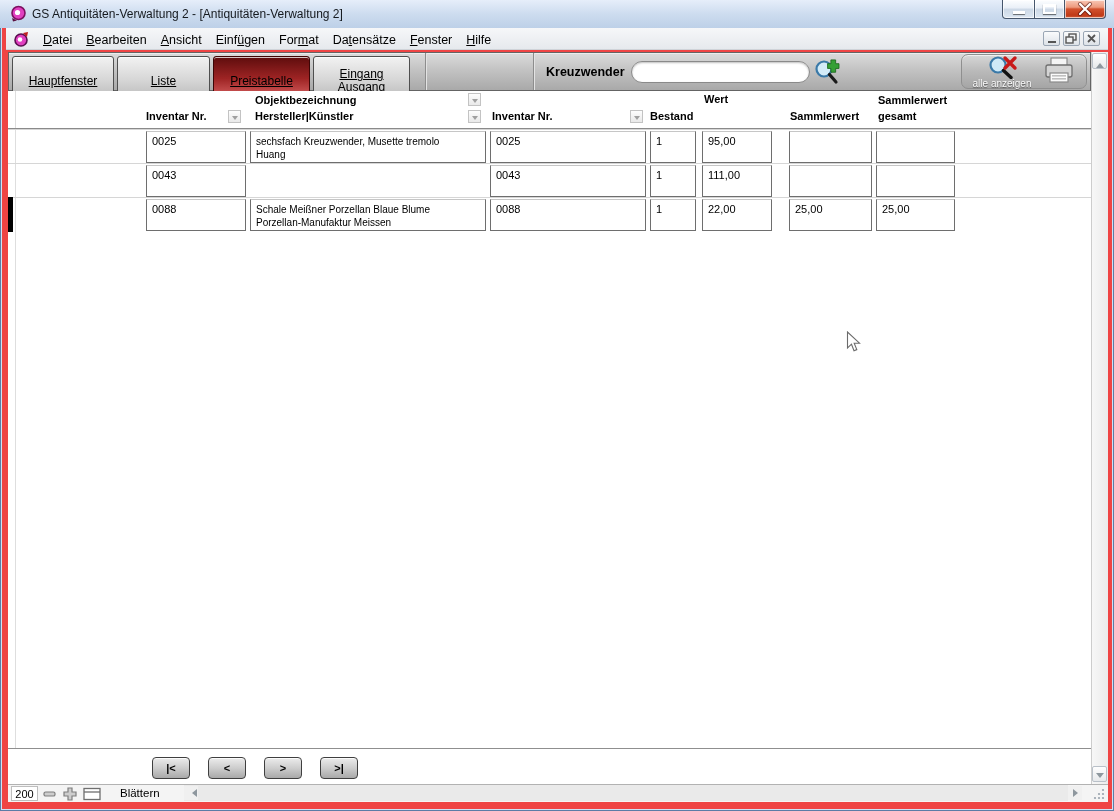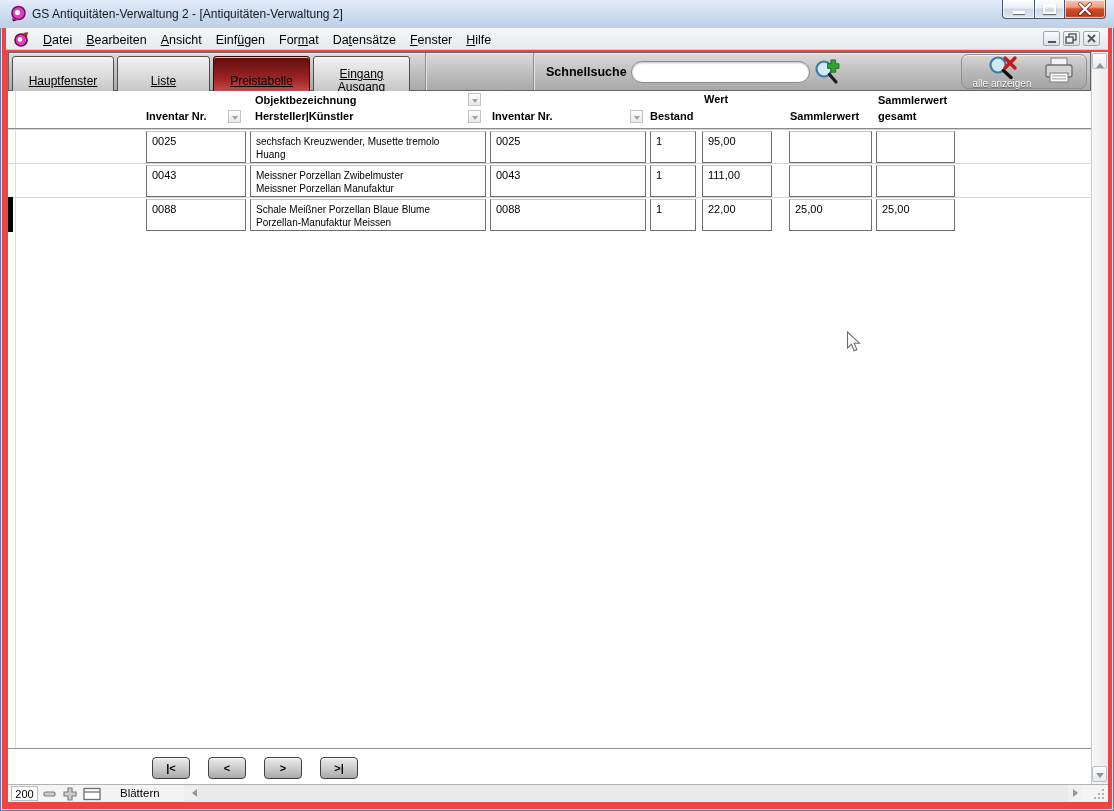--- a/index.html
+++ b/index.html
@@ -196,21 +196,21 @@
     </div>
   <div class="tb-btn" style="left:313px; width:97px;">
     <span>
         <span style="display:block;">Eingang</span>
         <span style="display:block;">Ausgang</span>
       </span>
   </div>
   <div class="abs tb-sep" style="left:425px;"></div>
   <div class="abs tb-sep" style="left:533px;"></div>
 
-  <div class="abs search-label">Schnellsuche</div>
+  <div class="abs search-label">Kreuzwender</div>
   <input class="search-input" type="text" value="" style="">
   <svg class="abs" style="left:813px; top:58px;" width="30" height="28" viewBox="0 0 30 28">
     <circle cx="11" cy="11" r="7.5" fill="#d3ebf8" stroke="#3a79a8" stroke-width="2.2"></circle>
     <line x1="16.5" y1="16.5" x2="23" y2="24" stroke="#1a1a1a" stroke-width="3.2" stroke-linecap="round"></line>
     <path d="M22 2 h5 v4 h3.5 v5 H27 v4 h-5 v-4 h-3.5 V6 H22 Z" fill="#35a035" stroke="#1c671c" stroke-width="0.9" transform="translate(-3,0) scale(0.95)"></path>
   </svg>
 
   <div class="abs right-panel"></div>
   <svg class="abs" style="left:986px; top:55px;" width="36" height="24" viewBox="0 0 36 24">
     <circle cx="12" cy="10" r="7.5" fill="#cfe9f7" stroke="#3a79a8" stroke-width="2.2"></circle>
@@ -260,24 +260,20 @@
     </div>
     <div class="cell c3">0025</div>
     <div class="cell c4">1</div>
     <div class="cell c5">95,00</div>
     <div class="cell c6"></div>
     <div class="cell c7"></div>
   </div>
 
   <div class="row r1">
     <div class="cell c1">0043</div>
-    <div class="cell c2">
-      <div>Meissner Porzellan Zwibelmuster</div>
-      <div>Meissner Porzellan Manufaktur</div>
-    </div>
     <div class="cell c3">0043</div>
     <div class="cell c4">1</div>
     <div class="cell c5">111,00</div>
     <div class="cell c6"></div>
     <div class="cell c7"></div>
   </div>
 
   <div class="row r2">
     <div class="cell c1">0088</div>
     <div class="cell c2">

